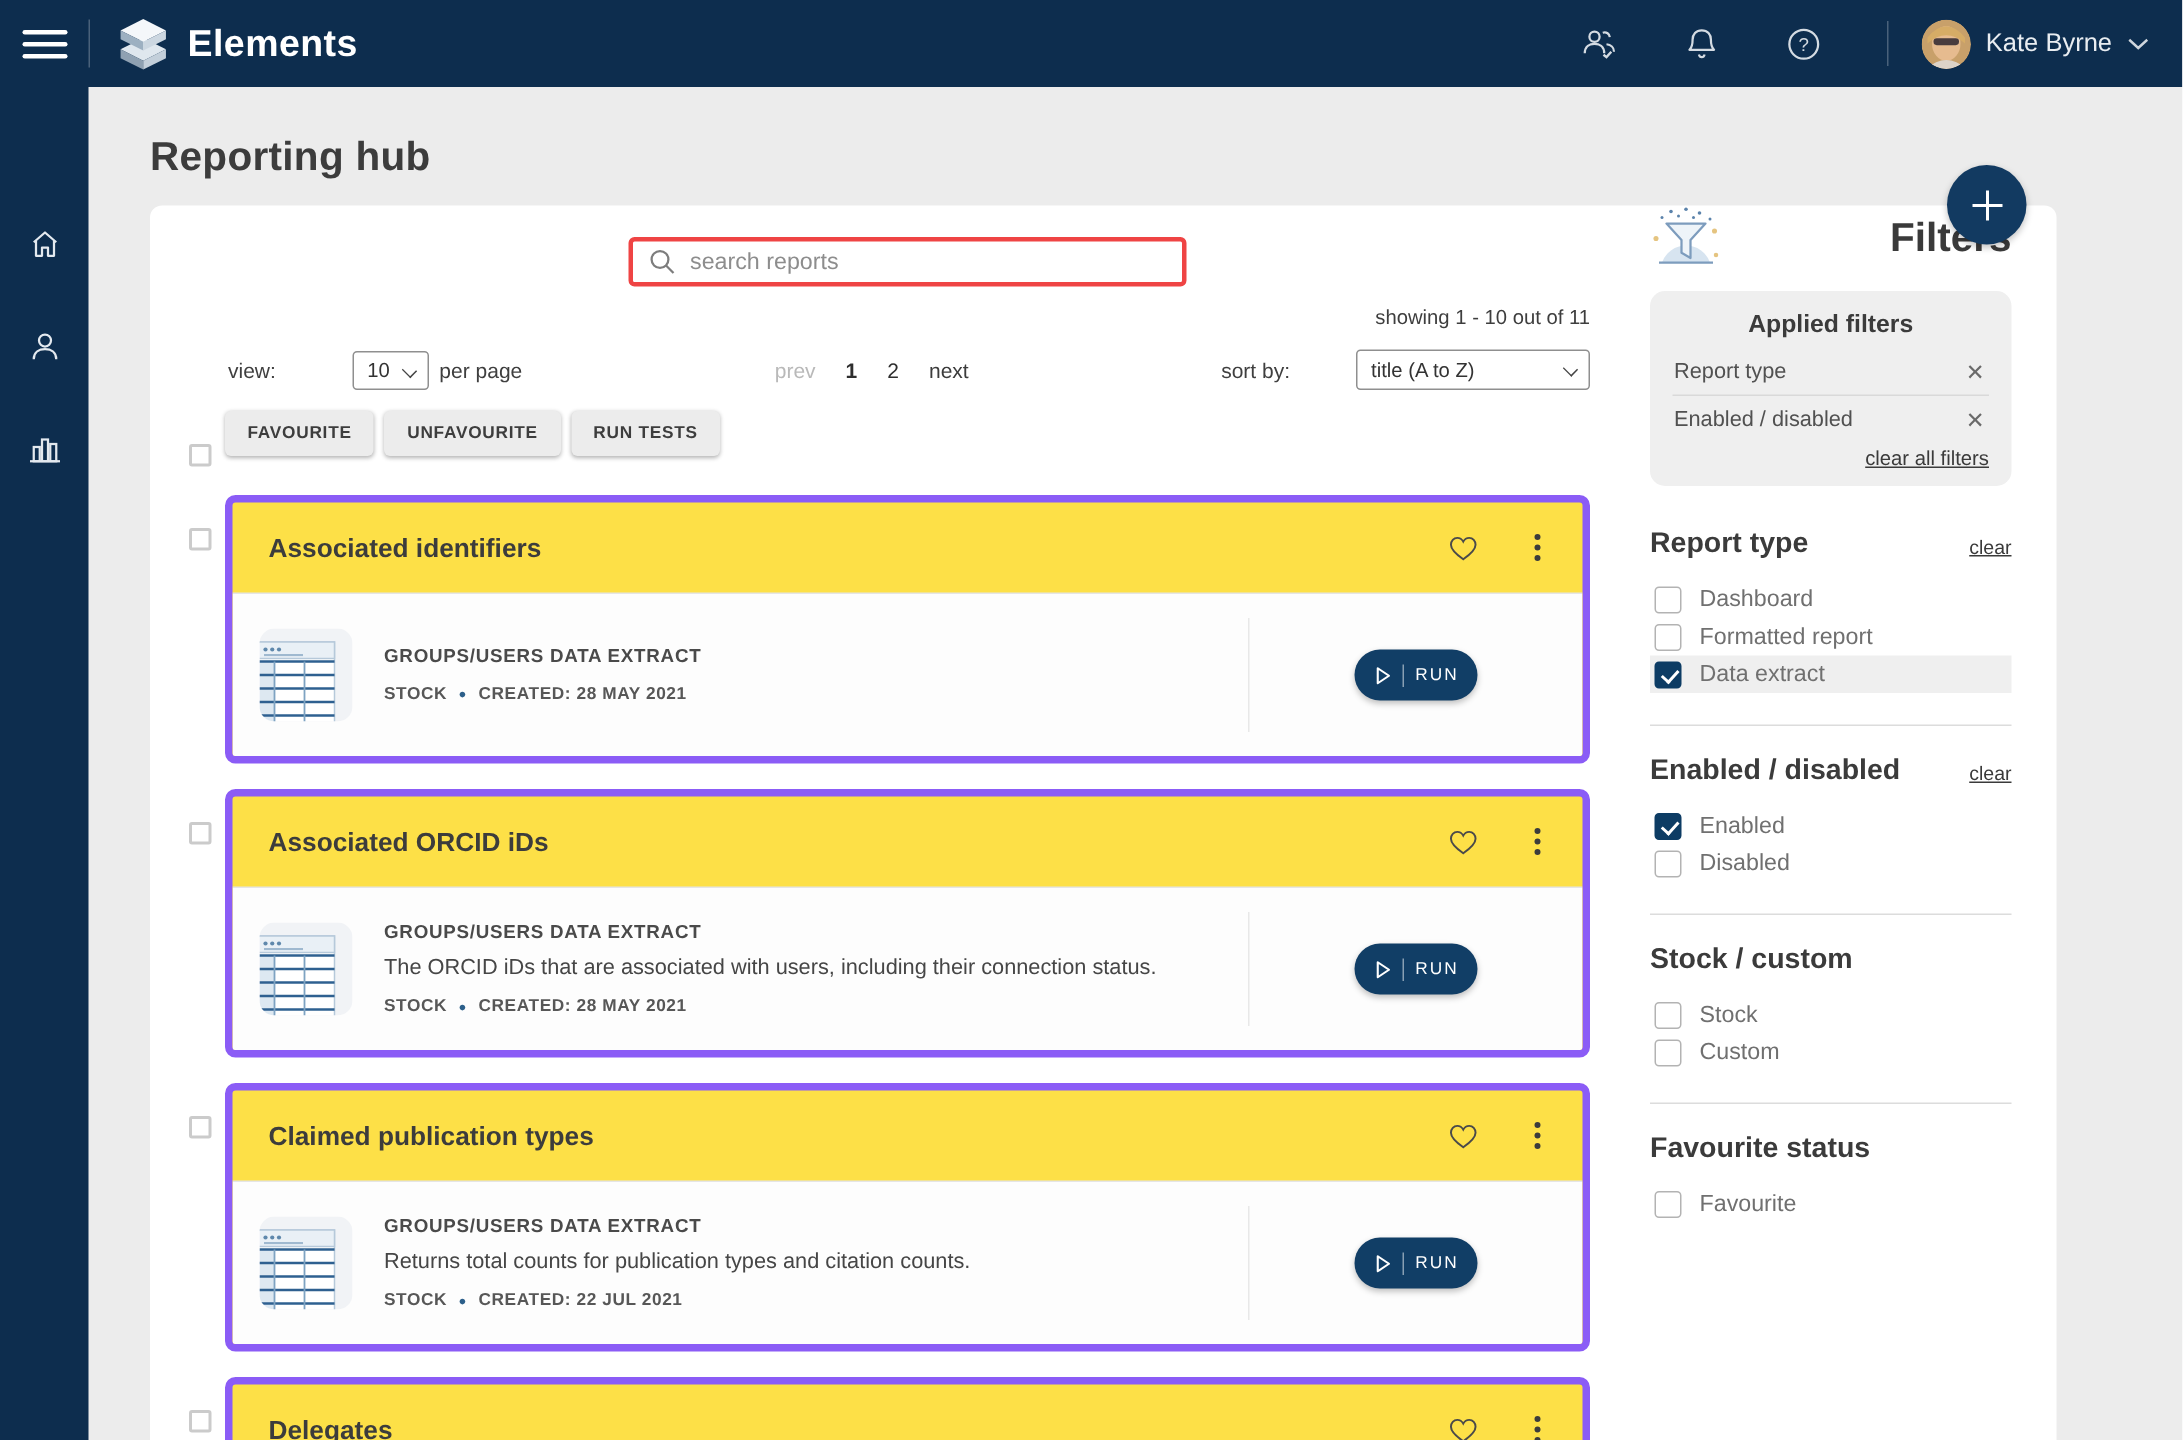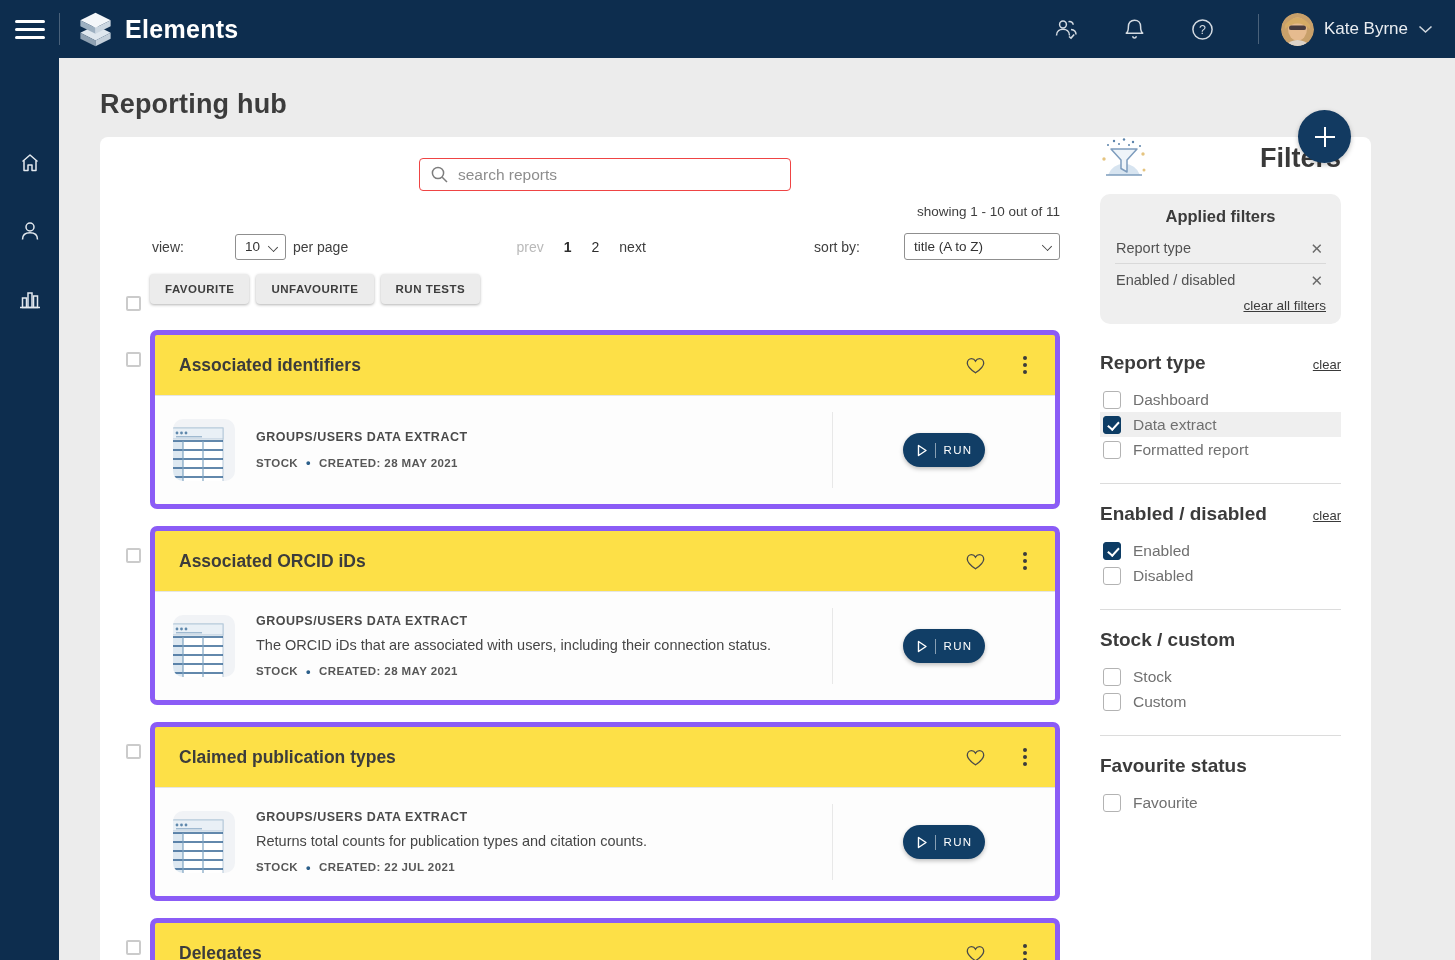--- a/index.html
+++ b/index.html
@@ -34,21 +34,21 @@
   .fab { position:absolute; left:1239px; top:52px; width:53px; height:53px; border-radius:50%; background:#123a61; border:none; cursor:pointer; display:flex; align-items:center; justify-content:center; box-shadow:0 2px 5px rgba(0,0,0,.25); z-index:15; }
 
   .card-cols { display:flex; padding-right:30px; }
   .reports-col { width:960px; flex:none; }
   .filters-col { width:241px; flex:none; margin-left:40px; }
 
   .gutter { width:50px; flex:none; position:relative; }
   .cb { width:15px; height:15px; border:2px solid #cbcbcb; border-radius:2px; background:#fff; cursor:pointer; }
 
   .search-row { margin-top:21px; padding-left:50px; display:flex; justify-content:center; }
-  .search-box { width:372px; height:33px; border:1px solid #ef4444; border-radius:4px; background:#fff; display:flex; align-items:center; padding:0 10px; }
+  .search-box { width:372px; height:33px; border:3px solid #ef4444; border-radius:4px; background:#fff; display:flex; align-items:center; padding:0 10px; }
   .search-box input { border:none; outline:none; flex:1; margin-left:9px; font-size:15.5px; color:#444; font-family:"Liberation Sans", sans-serif; background:transparent; }
   .search-box input::placeholder { color:#8d8d8d; }
 
   .showing { margin-top:13px; padding-left:50px; text-align:right; font-size:13.5px; color:#3e3e3e; }
 
   .controls { margin-top:14px; padding-left:52px; display:flex; align-items:center; }
   .ctrl-left { display:flex; align-items:center; gap:7px; font-size:14px; color:#3f3f3f; }
   .ctrl-center { flex:1; display:flex; justify-content:center; align-items:center; gap:20px; font-size:14px; }
   .pg-prev { color:#b9b9b9; cursor:default; }
   .pg-num { color:#2e2e2e; cursor:pointer; }
@@ -575,27 +575,27 @@
           <div class="fsection">
             <div class="fsec-head">
               <span class="fsec-title">Report type</span>
               <button class="fclear">clear</button>
             </div>
             <div class="fopts">
               <div class="fopt">
                 <span class="fcb"></span>
                 <span class="fopt-label">Dashboard</span>
               </div>
+              <div class="fopt">
+                <span class="fcb"></span>
+                <span class="fopt-label">Formatted report</span>
+              </div>
               <div class="fopt highlighted">
                 <span class="fcb checked"></span>
                 <span class="fopt-label">Data extract</span>
-              </div>
-              <div class="fopt">
-                <span class="fcb"></span>
-                <span class="fopt-label">Formatted report</span>
               </div>
             </div>
           </div>
 
           <div class="fdivider"></div>
 
           <div class="fsection after-div">
             <div class="fsec-head">
               <span class="fsec-title">Enabled / disabled</span>
               <button class="fclear">clear</button>

